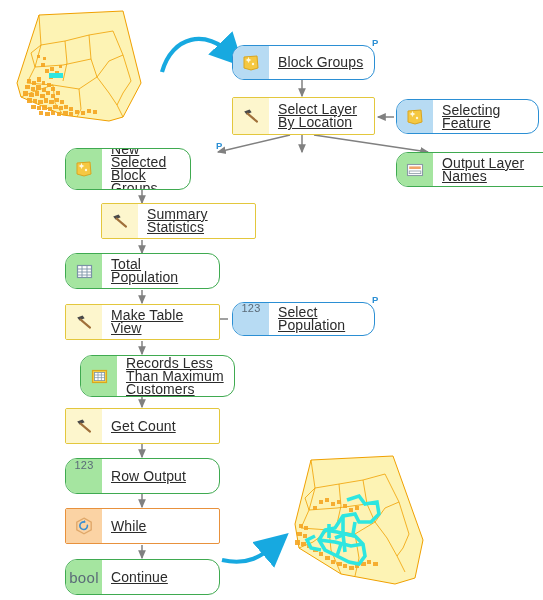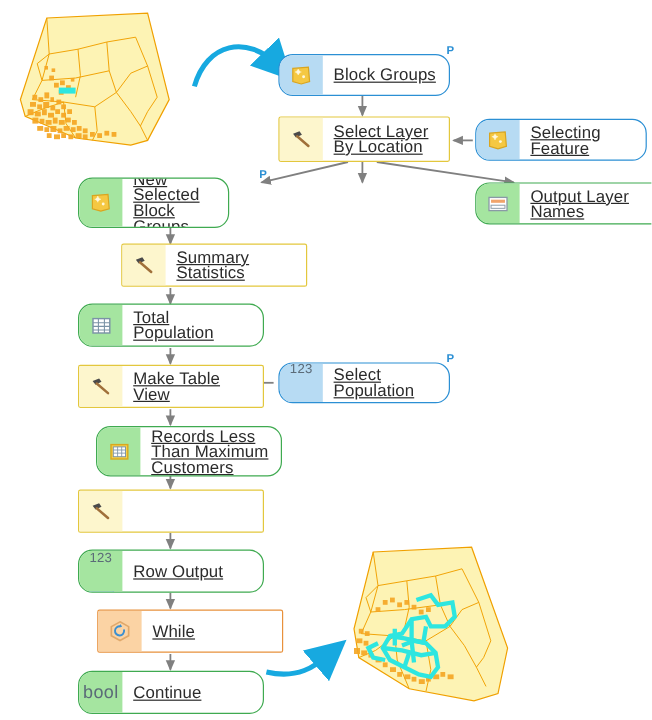--- a/index.html
+++ b/index.html
@@ -68,21 +68,20 @@
   .node.tool {
     border: 1.4px solid #e3c73d;
     border-radius: 2px;
   }
   .node.tool .icon-cell { background: #fdf6cd; }
 
   
   .node.iter {
     border: 1.4px solid #e8913c;
     border-radius: 2px;
-    margin-left: 16px;
   }
   .node.iter .icon-cell { background: #fbd3a4; }
 
   
   .pmark {
     position: absolute;
     font-size: 9.5px;
     font-weight: bold;
     color: #2b8fd4;
     font-family: "Liberation Sans", sans-serif;
@@ -405,20 +404,21 @@
     <div class="label-cell">Records Less Than Maximum Customers</div>
   </div>
 
   <div class="node tool" style="left:65px; top:408px; width:155px; height:36px;">
     <div class="icon-cell">
       <svg class="glyph" width="20" height="18" viewBox="0 0 20 18">
         <path d="M3.2,4.4 L8.6,2.4 L10.6,5.2 L5.6,7.6 Z" fill="#4a4a4a"></path>
         <path d="M6.6,6.6 L16,14.6" stroke="#a0703a" stroke-width="2.1" stroke-linecap="round"></path>
       </svg>
     </div>
+    <div class="label-cell">Get Count</div>
   </div>
 
   <div class="node var" style="left:65px; top:458px; width:155px; height:36px;">
     <div class="icon-cell numicon">
       <span class="glyph-text">123</span>
       <span class="nbar"></span>
     </div>
     <div class="label-cell">Row Output</div>
   </div>
 

